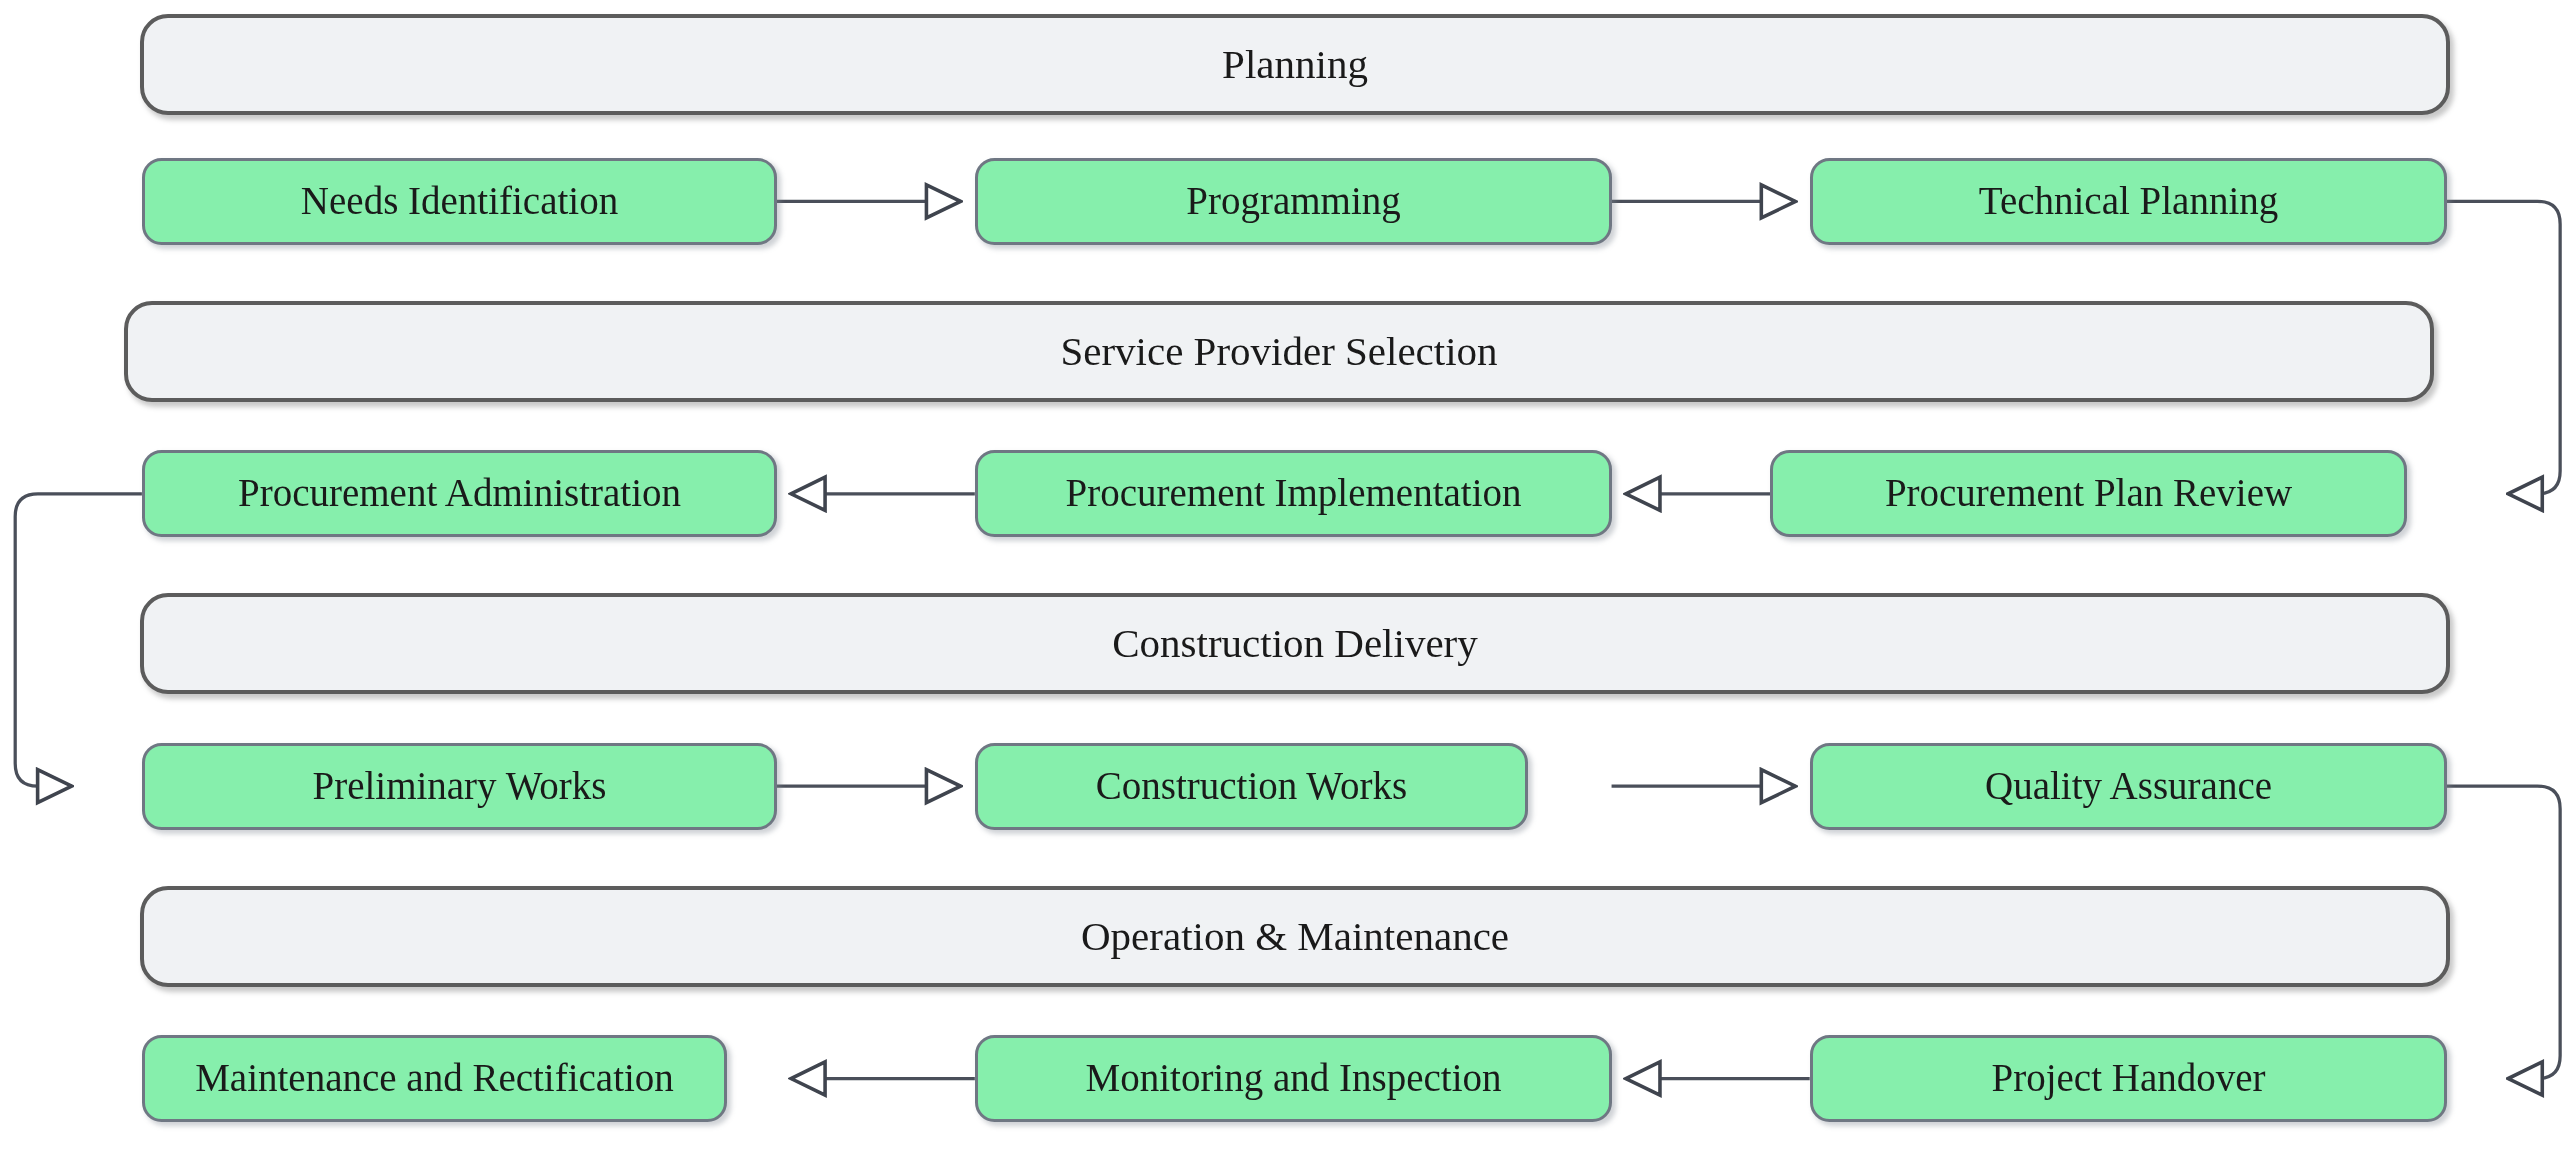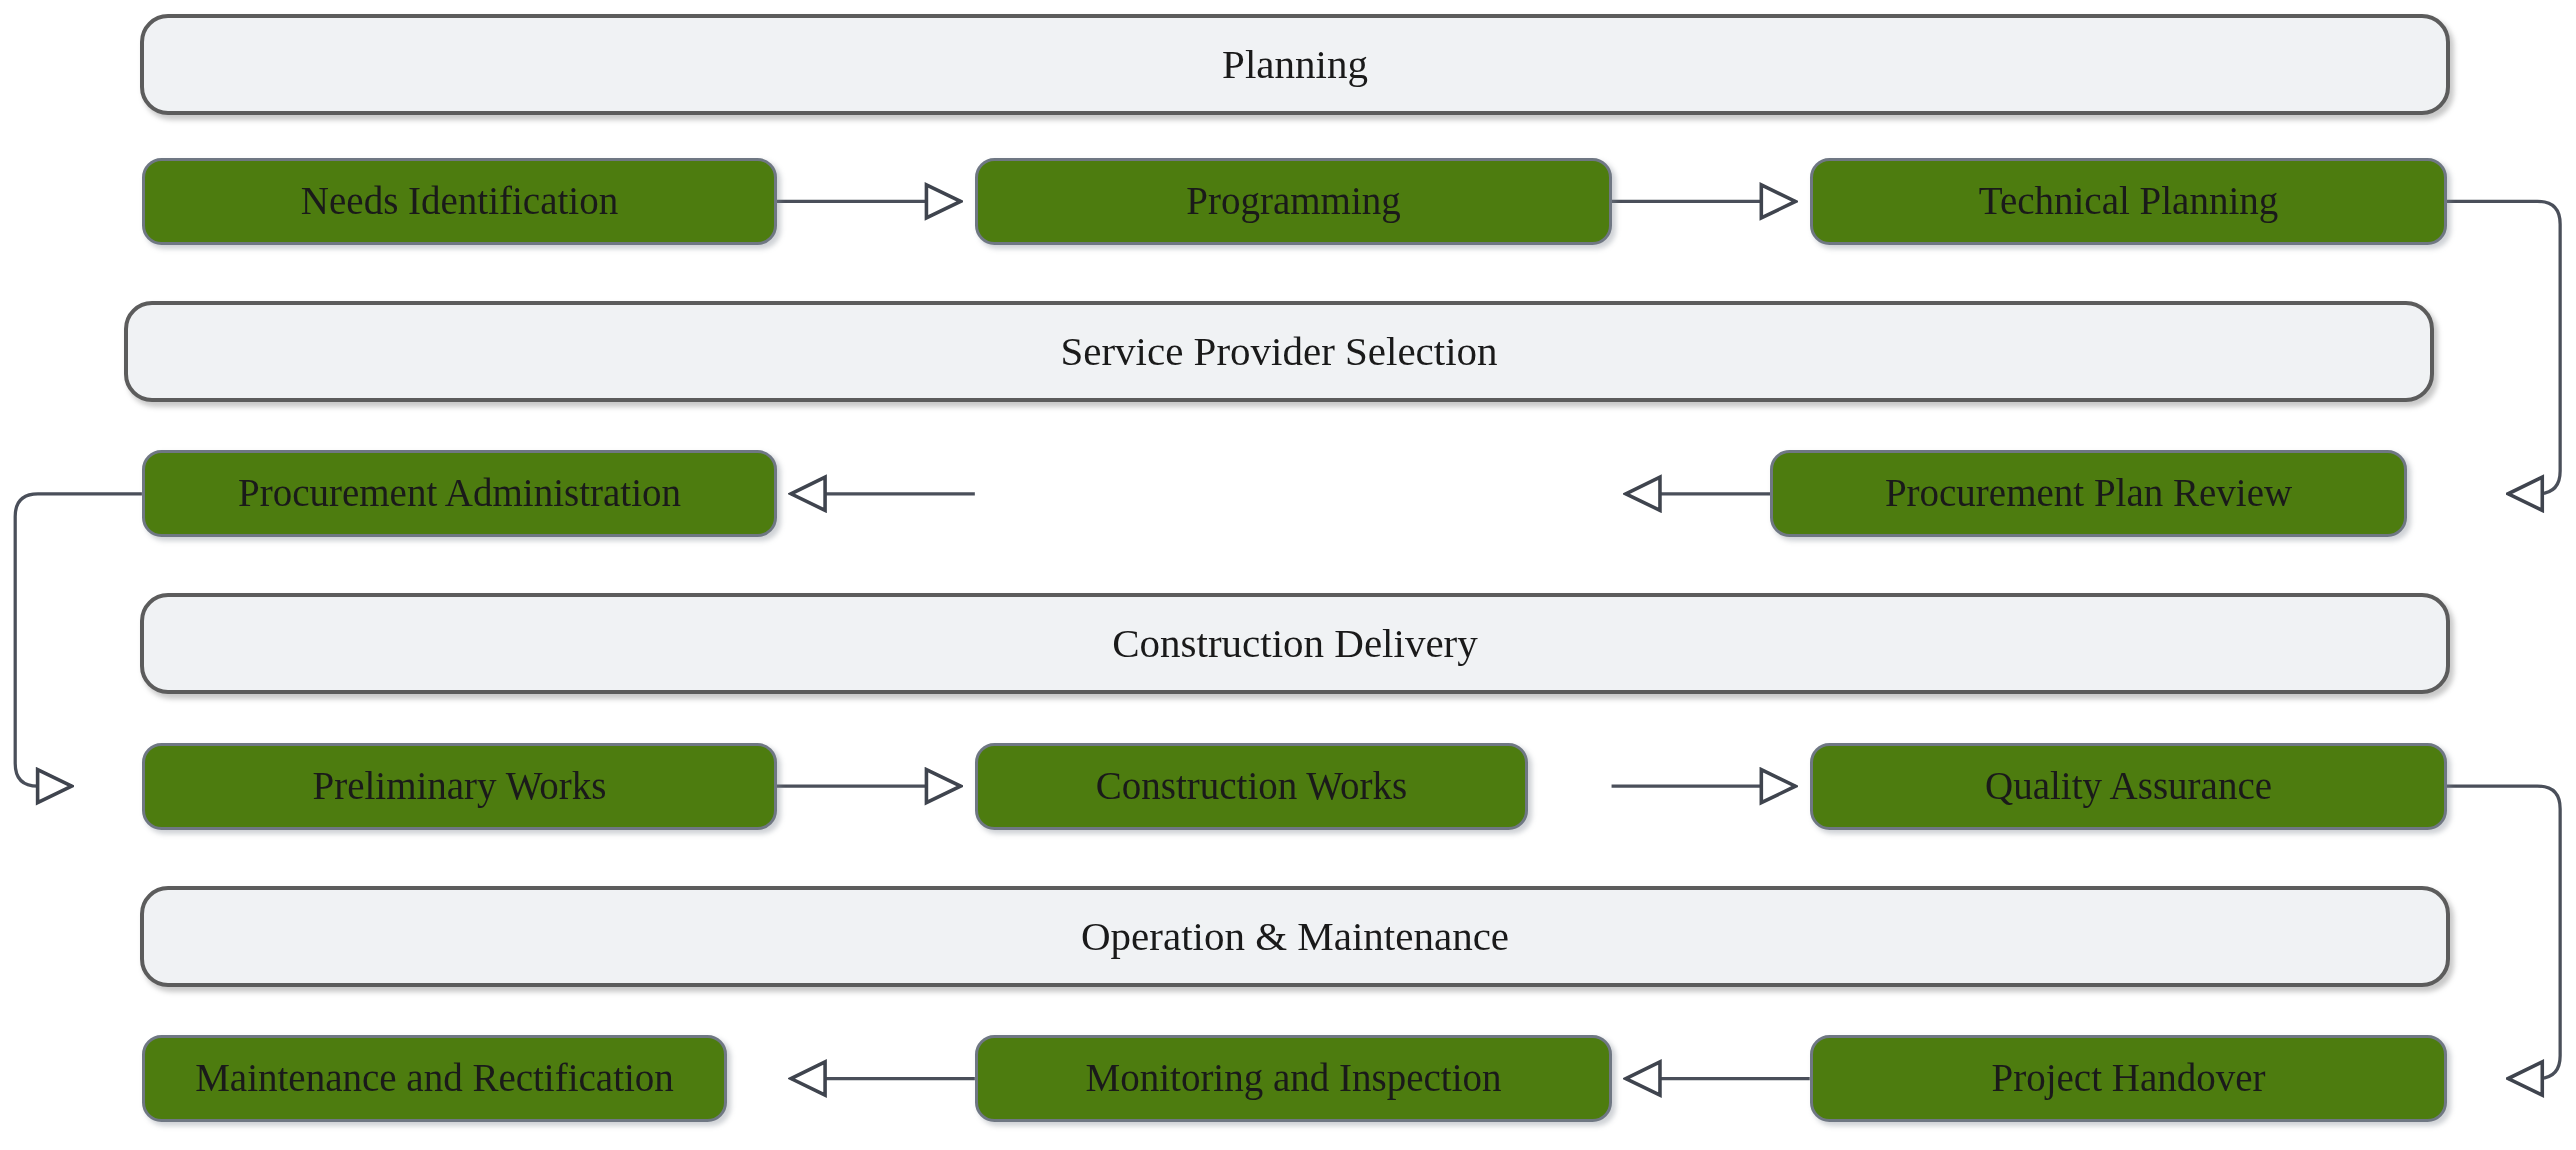--- a/index.html
+++ b/index.html
@@ -51,21 +51,21 @@
   .phase-bar {
     background: #f0f2f4;
     border: 4.5px solid #5c5c5c;
     border-radius: 28px;
     font-size: 41px;
     box-shadow: 3.9px 4.5px 5.8px rgba(120,120,120,0.40);
   }
 
   
   .step-box {
-    background: #4d7c0f;
+    background: #86efac;
     border: 3.9px solid #6f7783;
     border-radius: 19.5px;
     font-size: 39px;
     box-shadow: 3.2px 3.9px 5.2px rgba(130,136,148,0.38);
   }
 
   .node-label {
     display: block;
     padding: 0 11.7px;
     white-space: nowrap;
@@ -121,20 +121,23 @@
       <span class="node-label">Technical Planning</span>
     </div>
 
     <div class="node phase-bar" style="left:124px; top:301px; width:2310px; height:101px;">
       <span class="node-label">Service Provider Selection</span>
     </div>
 
     <div class="node step-box" style="left:142px; top:450px; width:635px; height:87px;">
       <span class="node-label">Procurement Administration</span>
     </div>
+    <div class="node step-box" style="left:975px; top:450px; width:637px; height:87px;">
+      <span class="node-label">Procurement Implementation</span>
+    </div>
     <div class="node step-box" style="left:1770px; top:450px; width:637px; height:87px;">
       <span class="node-label">Procurement Plan Review</span>
     </div>
 
     <div class="node phase-bar" style="left:140px; top:593px; width:2310px; height:101px;">
       <span class="node-label">Construction Delivery</span>
     </div>
 
     <div class="node step-box" style="left:142px; top:743px; width:635px; height:87px;">
       <span class="node-label">Preliminary Works</span>

